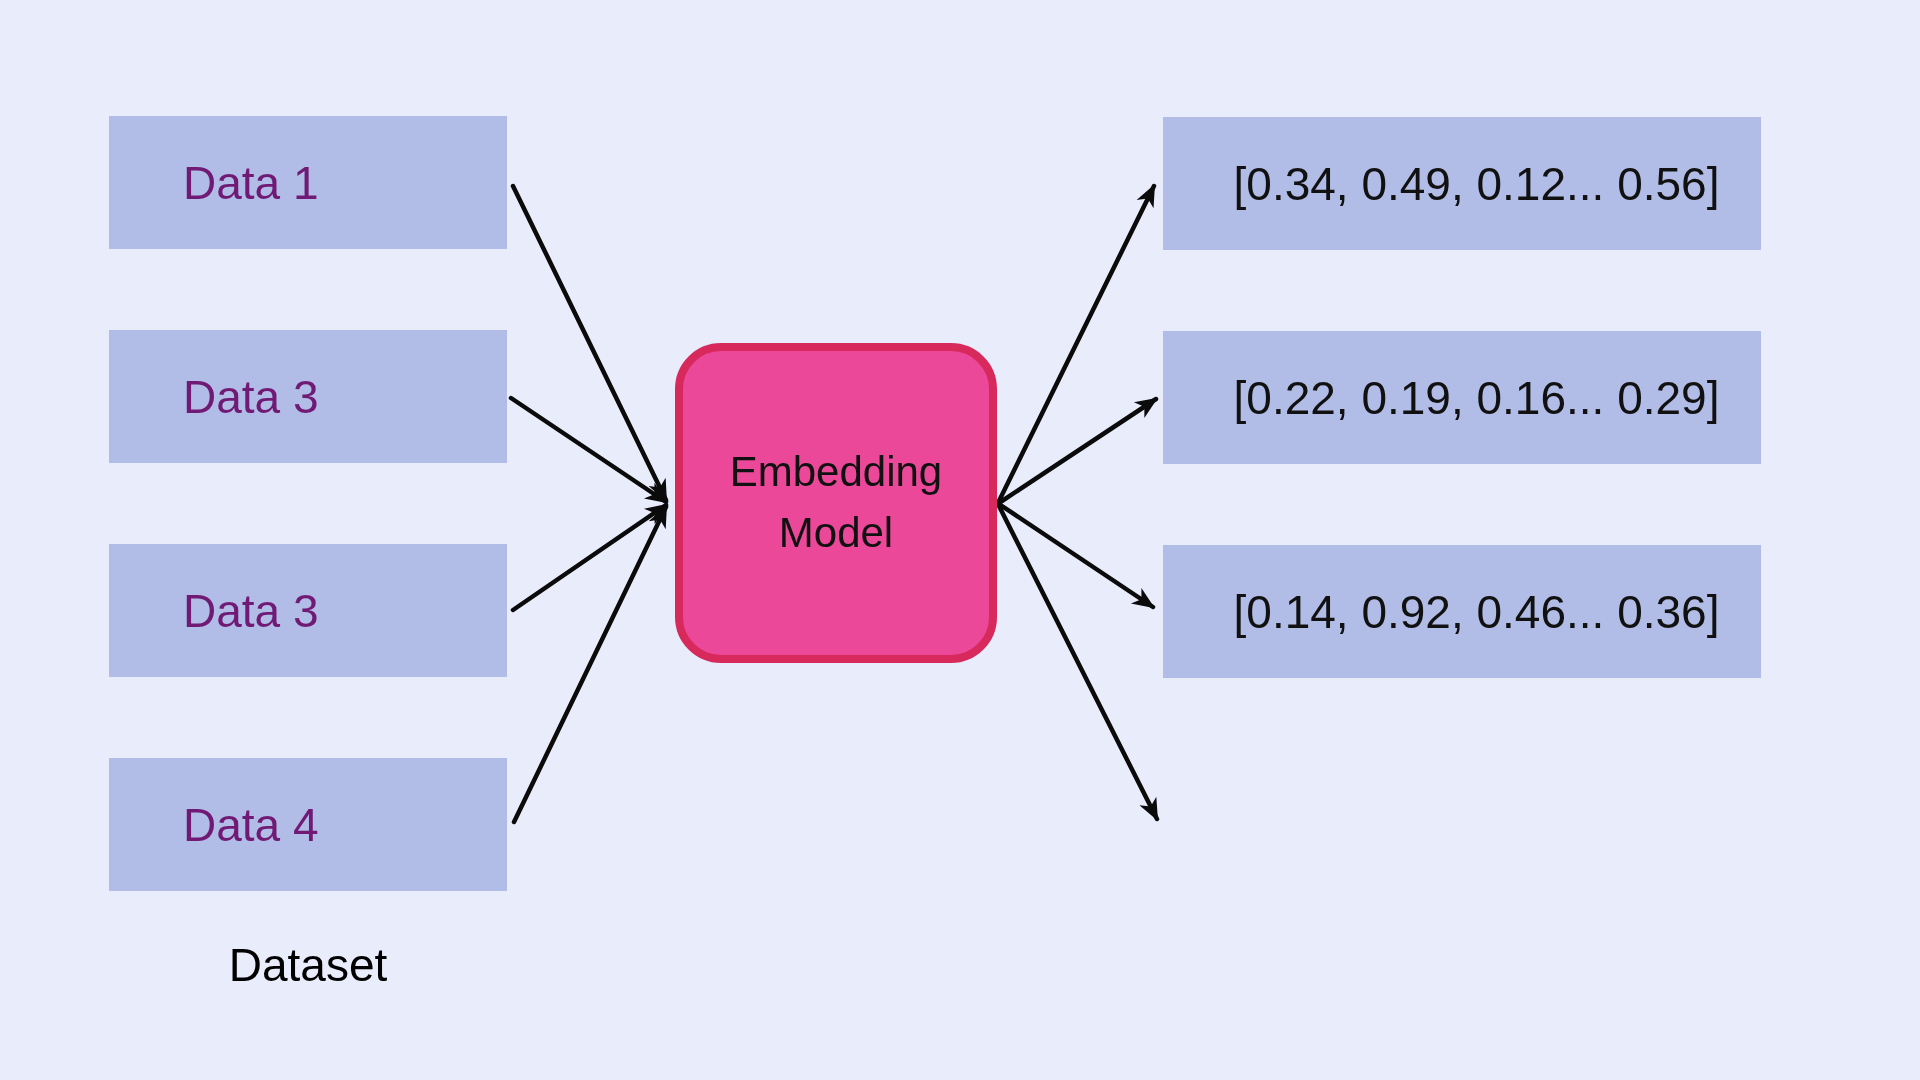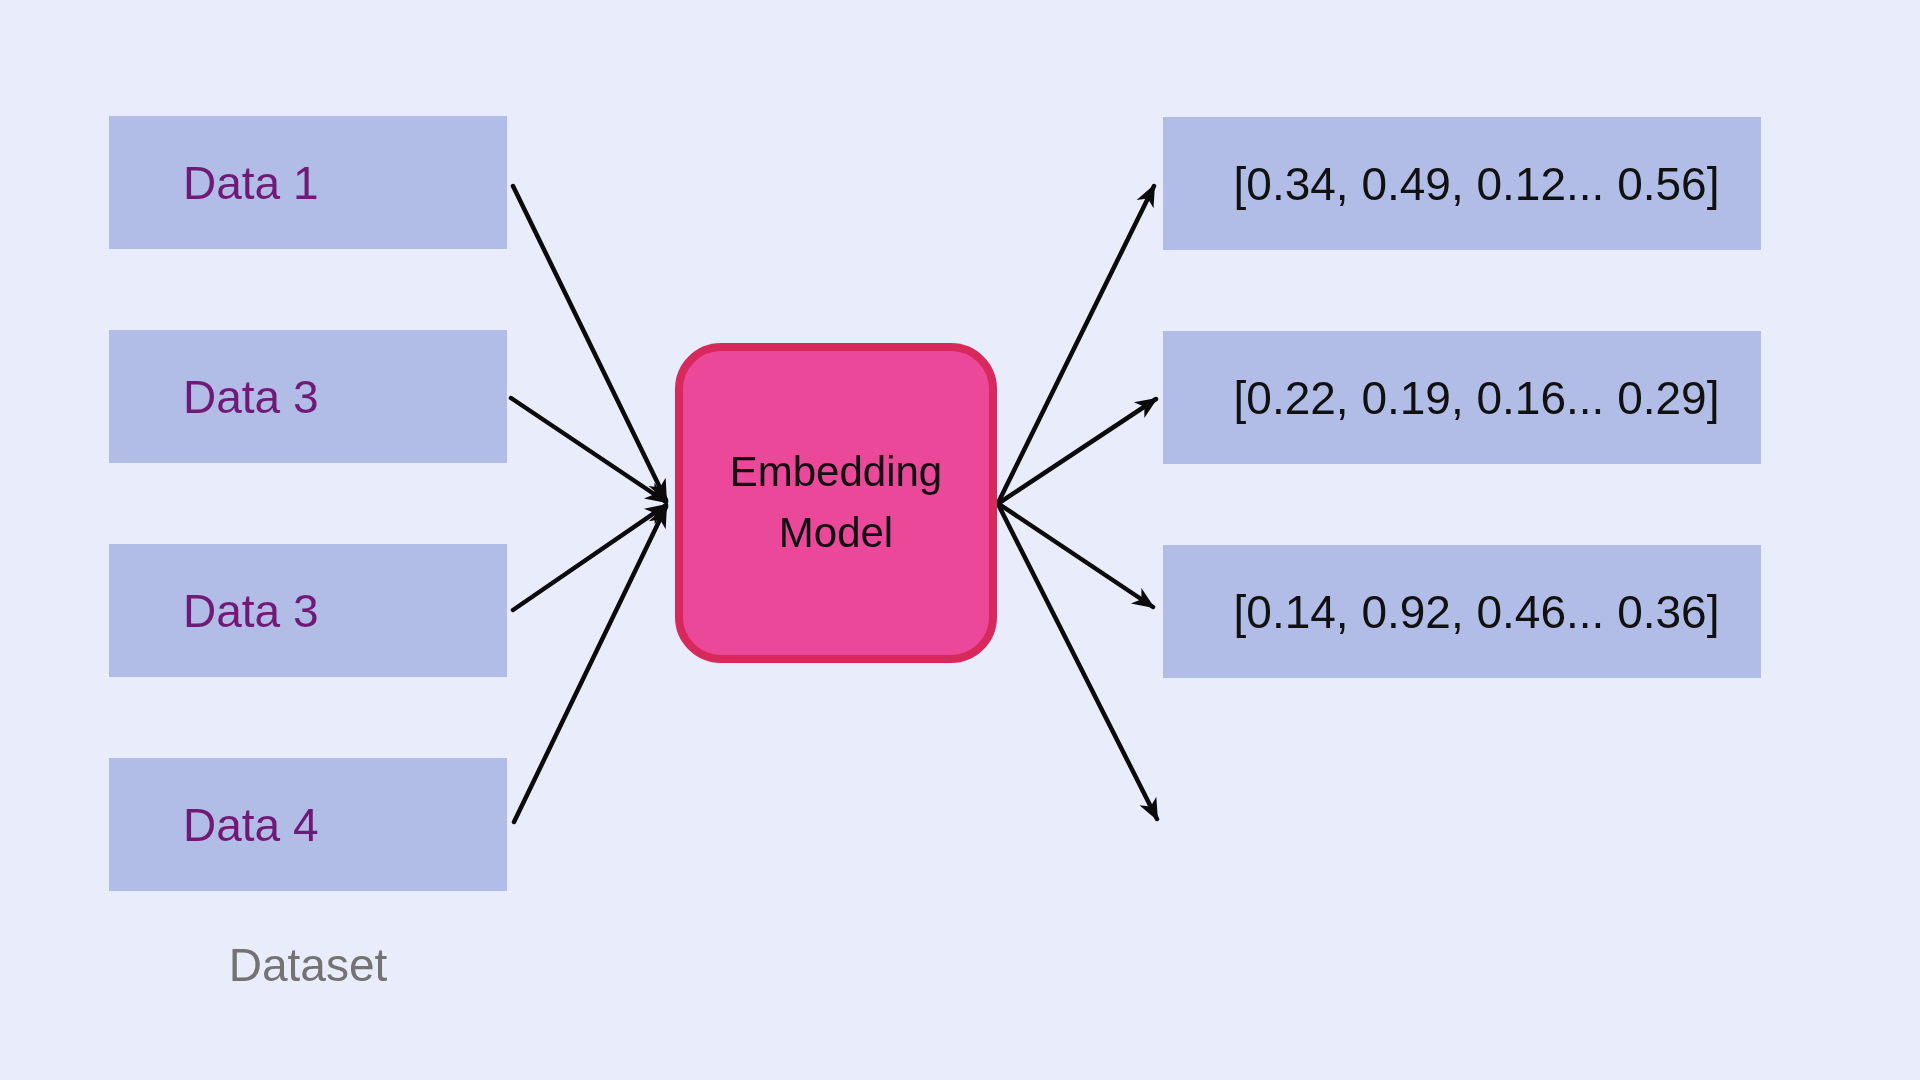--- a/index.html
+++ b/index.html
@@ -64,21 +64,21 @@
     justify-content: center;
     font-size: 42px;
     line-height: 1.45;
     color: #111111;
     text-align: center;
   }
   .caption {
     position: absolute;
     top: 938px;
     font-size: 46px;
-    color: #737373;
+    color: #000000;
     text-align: center;
   }
   .caption-left  { left: 109px;  width: 398px; }
   .caption-right { left: 1163px; width: 598px; }
 </style>
 </head>
 <body>
 
 <div class="canvas">
 

